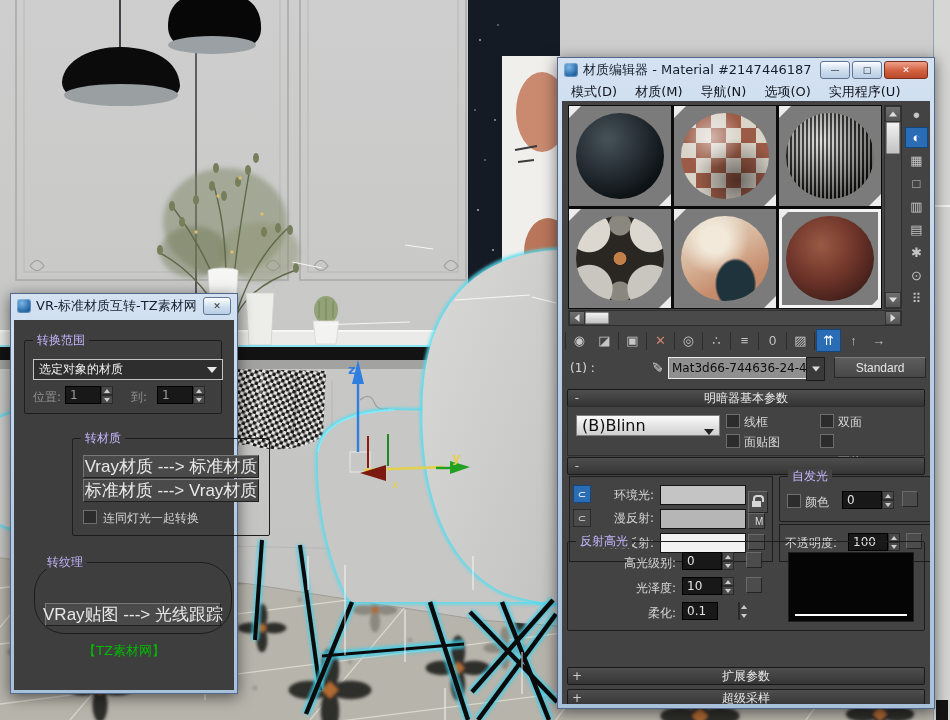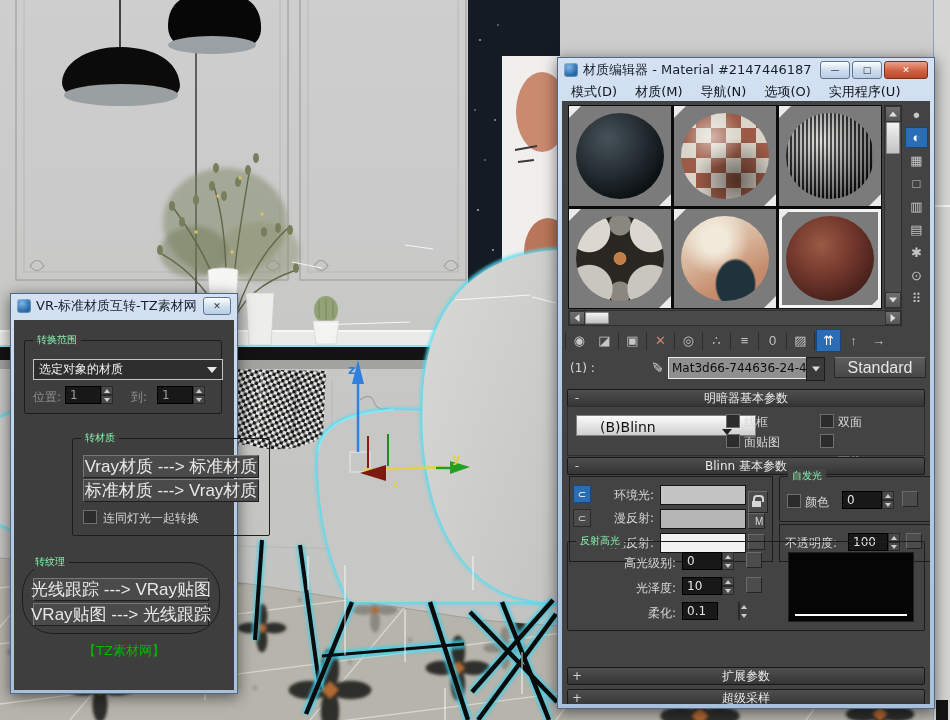--- a/index.html
+++ b/index.html
@@ -86,33 +86,33 @@
   .tbtn.red{color:#cf8572;}
   .tb-sep{width:1px;height:18px;background:#2c2c2c;margin:0 1px;flex:0 0 auto;}
   
   #namerow{position:absolute;left:0;top:256px;height:22px;width:100%;color:#d8d8d8;}
   #slotlabel{position:absolute;left:8px;top:4px;}
   #dropper{position:absolute;left:84px;top:1px;font-size:14px;color:#d0d0d0;transform:rotate(-90deg);cursor:pointer;background:none;border:none;}
   #namecombo{position:absolute;left:106px;top:0;width:138px;height:20px;background:#8f8f8f;border:1px solid #ededed;color:#0d0d0d;
              font-size:12px;display:flex;align-items:center;padding:0 3px;white-space:nowrap;overflow:hidden;}
   #namearrow{position:absolute;left:244px;top:0;width:17px;height:22px;background:#3a3a3a;border:1px solid #1c1c1c;cursor:pointer;}
   #stdbtn{position:absolute;left:272px;top:0;width:92px;height:21px;background:linear-gradient(#5d5d5d,#474747);
-          border:1px solid #282828;border-top-color:#7c7c7c;color:#e6e6e6;font-size:16px;cursor:pointer;}
+          border:1px solid #282828;border-top-color:#7c7c7c;color:#e6e6e6;font-size:12px;cursor:pointer;}
   
   .roll{position:absolute;left:5px;right:5px;height:16px;background:linear-gradient(#4e4e4e,#353535);
         border:1px solid #191919;border-radius:2px;color:#e9e9e9;display:flex;align-items:center;font-size:12px;cursor:pointer;}
   .roll .pm{width:18px;text-align:center;color:#cfcfcf;}
   .roll .ttl{flex:1;text-align:center;padding-right:18px;}
   .grp{position:absolute;border:1px solid #1d1d1d;border-radius:2px;}
-  .grp-label{position:absolute;top:-8px;left:8px;background:#434343;padding:0 4px;font-size:10px;color:#86efac;line-height:14px;}
+  .grp-label{position:absolute;top:-8px;left:8px;background:#434343;padding:0 4px;font-size:12px;color:#c4b5fd;line-height:14px;}
   .lbl{position:absolute;color:#d6d6d6;font-size:12px;white-space:nowrap;}
   .lbl.r{text-align:right;}
   .cb{position:absolute;width:12px;height:12px;background:#2c2c2c;border:1px solid #6e6e6e;cursor:pointer;}
   .combo-light{position:absolute;background:linear-gradient(#fbfbfb,#cfcfcf);border:1px solid #808080;color:#101010;
-               display:flex;align-items:flex-end;padding:0 23px;font-size:14px;cursor:pointer;}
+               display:flex;align-items:flex-end;padding:0 5px;font-size:16px;cursor:pointer;}
   .combo-light .arr{margin-left:auto;width:0;height:0;border-left:5px solid transparent;border-right:5px solid transparent;border-top:6px solid #222;}
   .swatch{position:absolute;border:1px solid #141414;cursor:pointer;}
   .mapbtn{position:absolute;background:#4c4c4c;border:1px solid #6a6a6a;border-bottom-color:#242424;border-right-color:#242424;cursor:pointer;}
   .spin{position:absolute;display:flex;height:18px;}
   .spin .fld{background:#181818;border:1px solid #000;color:#e2e2e2;font-size:12px;padding:0 4px;display:flex;align-items:center;min-width:26px;flex:1;}
   .spin .ud{width:12px;display:flex;flex-direction:column;cursor:pointer;}
   .spin .ud i{flex:1;background:#4a4a4a;border:1px solid #2a2a2a;position:relative;}
   .spin .ud i.u::after{content:"";position:absolute;left:2px;top:2px;border-left:3px solid transparent;border-right:3px solid transparent;border-bottom:4px solid #ccc;}
   .spin .ud i.d::after{content:"";position:absolute;left:2px;top:2px;border-left:3px solid transparent;border-right:3px solid transparent;border-top:4px solid #ccc;}
   .lockcol{position:absolute;width:16px;height:16px;background:#4a4a4a;border:1px solid #2a2a2a;color:#d8d8d8;font-size:10px;display:flex;align-items:center;justify-content:center;cursor:pointer;}
@@ -460,23 +460,22 @@
       </div>
 
       <div class="grp" style="left:10px;top:118px;width:196px;height:96px;margin-left:48px;">
         <span class="grp-label">转材质</span>
         <button class="dbtn" style="left:10px;top:16px;width:176px;height:23px;">Vray材质 ---&gt; 标准材质</button>
         <button class="dbtn" style="left:10px;top:40px;width:176px;height:23px;">标准材质 ---&gt; Vray材质</button>
         <span class="cb" style="left:10px;top:71px;"></span>
         <span class="lbl" style="left:30px;top:71px;">连同灯光一起转换</span>
       </div>
 
-      <div class="grp" style="left:8px;top:242px;width:196px;height:70px;border-radius:31px;">
+      <div class="grp" style="left:20px;top:242px;width:196px;height:70px;border-radius:31px;">
         <span class="grp-label">转纹理</span>
-        <button class="dbtn" style="left:10px;top:15px;width:176px;height:23px;">光线跟踪 ---&gt; VRay贴图</button>
         <button class="dbtn" style="left:10px;top:40px;width:176px;height:23px;">VRay贴图 ---&gt; 光线跟踪</button>
       </div>
       <div id="dlgfooter">【TZ素材网】</div>
     </div>
   </div>
 
   <div id="me" class="win">
     <div class="titlebar">
       <span class="app-ico"></span>
       <span class="t-title">材质编辑器 - Material #2147446187</span>
@@ -638,21 +637,20 @@
         <span class="cb" style="left:252px;top:7px;"></span>
         <span class="lbl" style="left:270px;top:7px;">双面</span>
         <span class="cb" style="left:158px;top:27px;"></span>
         <span class="lbl" style="left:176px;top:27px;">面贴图</span>
         <span class="cb" style="left:252px;top:27px;"></span>
         <span class="lbl" style="left:270px;top:27px;margin-top:20px;">面状</span>
       </div>
 
       <div class="roll" style="top:356px;">
         <span class="pm">-</span>
-        <span class="ttl">Blinn 基本参数</span>
       </div>
       <div class="abs" style="left:5px;right:5px;top:373px;height:88px;">
         <div class="abs" style="left:2px;top:2px;width:202px;height:84px;border:1px solid #1d1d1d;">
           <span class="lockcol active" style="left:3px;top:8px;">⊂</span>
           <span class="lockcol" style="left:3px;top:32px;">⊂</span>
           <span class="lbl r" style="left:22px;top:10px;width:62px;">环境光:</span>
           <span class="lbl r" style="left:22px;top:33px;width:62px;">漫反射:</span>
           <span class="lbl r" style="left:14px;top:58px;width:70px;">高光反射:</span>
           <span class="swatch" style="left: 90px; top: 8px; width: 84px; height: 18px; background: rgb(196, 196, 196);"></span>
           <span class="swatch" style="left: 90px; top: 32px; width: 84px; height: 18px; background: rgb(182, 182, 182);"></span>

